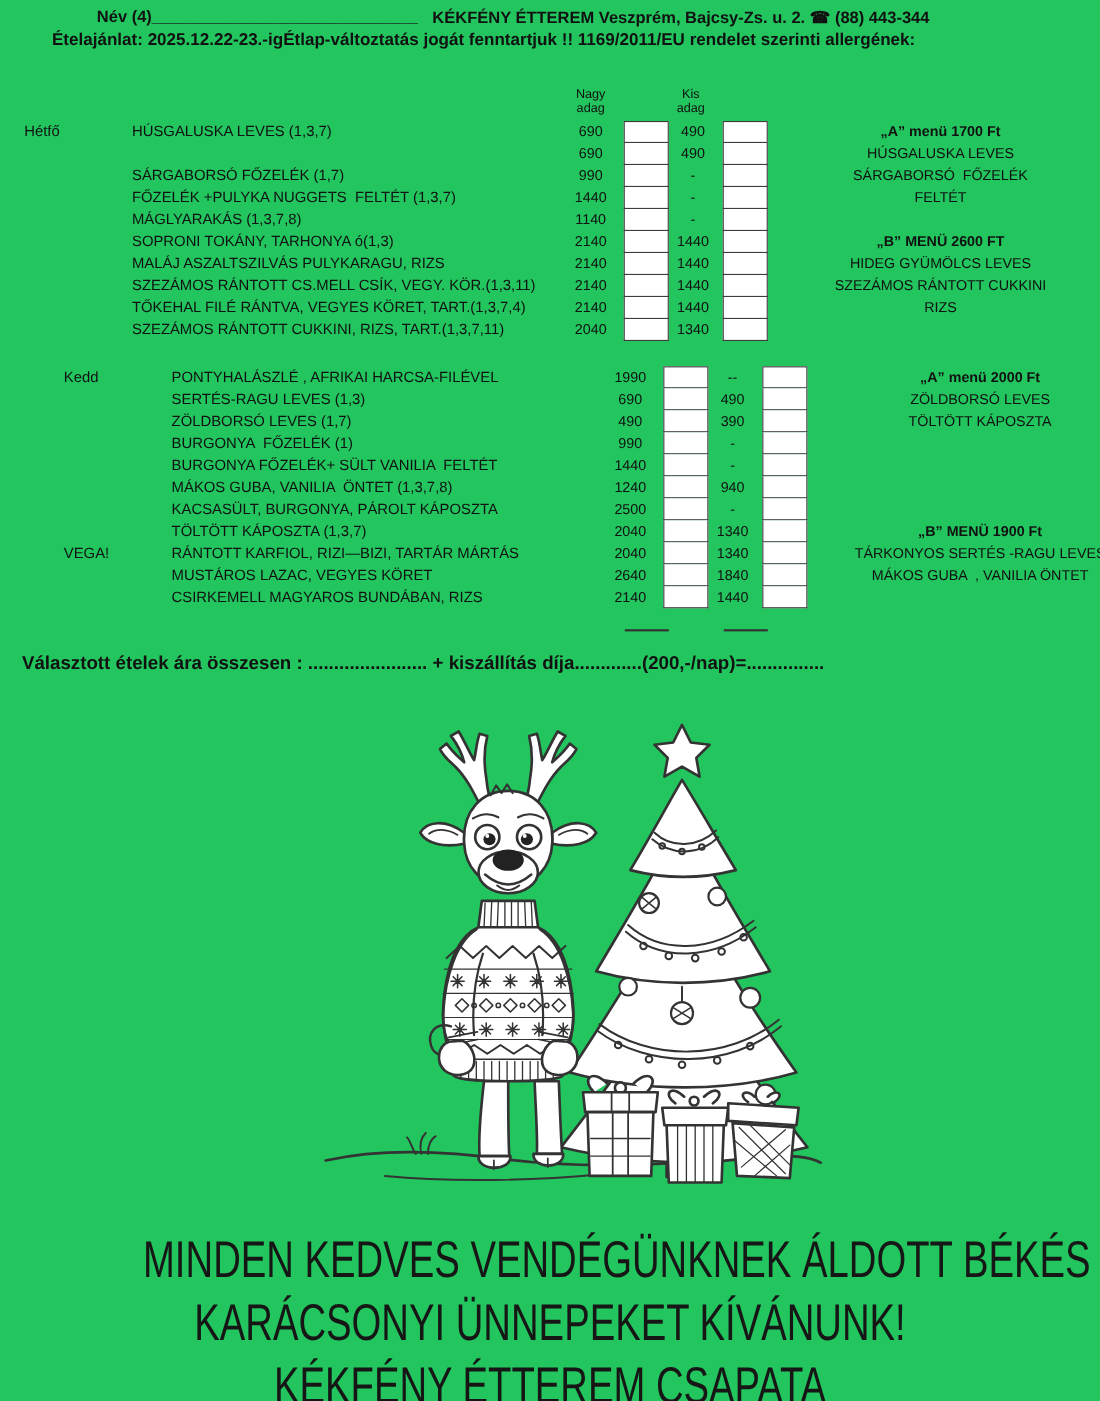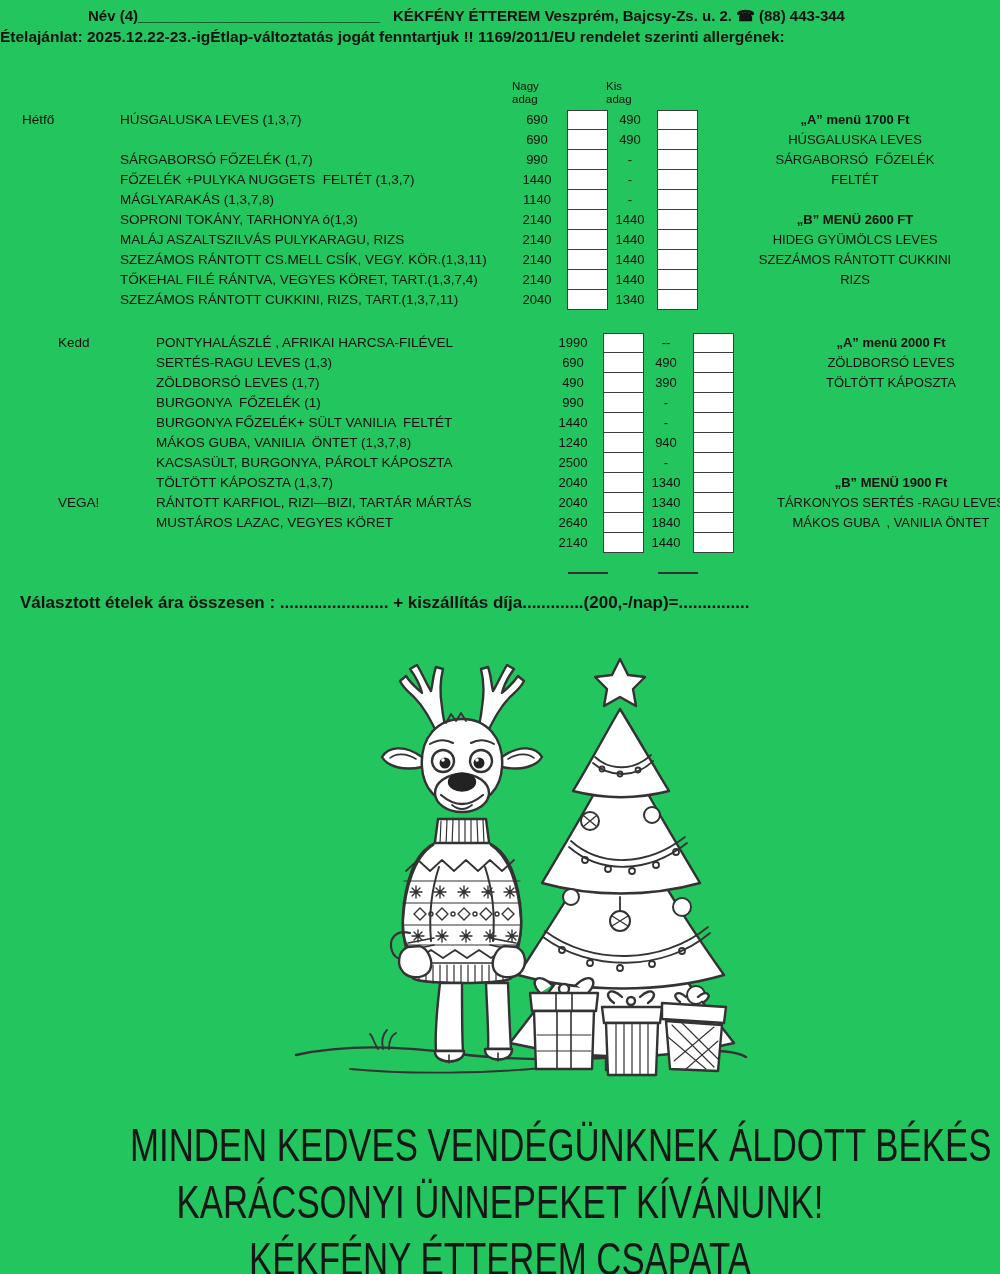--- a/index.html
+++ b/index.html
@@ -4,23 +4,23 @@
 <style>
   html,body{margin:0;padding:0;background:#fff;}
   .page{
     position:relative;width:1000px;height:1274px;background:#22c55e;
     font-family:Liberation Sans, sans-serif;color:#111;overflow:hidden;
   }
   
   #hdr1-left{position:absolute;left:88px;top:7px;font-size:15px;font-weight:bold;white-space:pre;}
   #hdr1-left .blank{letter-spacing:0;}
   #hdr1-right{position:absolute;left:393px;top:7px;font-size:15px;font-weight:bold;white-space:pre;}
-  #hdr2{position:absolute;left:0;top:28px;width:832px;text-align:left;font-size:15.5px;font-weight:bold;}
-  
-  .colhead{position:absolute;top:80px;text-align:left;font-size:11.5px;line-height:13px;}
+  #hdr2{position:absolute;left:0;top:28px;width:832px;text-align:right;font-size:15.5px;font-weight:bold;}
+  
+  .colhead{position:absolute;top:80px;text-align:center;font-size:11.5px;line-height:13px;}
   #colhead-large{left:512px;width:50px;}
   #colhead-small{left:606px;width:44px;}
   
   .block{position:absolute;left:0;width:848px;}
   #block-0{top:110px;}
   #block-1{top:333px;margin-left:36px;}
   .row{position:relative;height:20px;}
   .c{position:absolute;top:0;height:20px;line-height:20px;font-size:13.5px;}
   .c-day{left:22px;width:95px;}
   .c-item{left:120px;width:395px;white-space:pre;overflow:visible;}
@@ -216,20 +216,21 @@
       </div>
       <div class="row">
         <div class="c c-item">MUSTÁROS LAZAC, VEGYES KÖRET</div>
         <div class="c c-price">2640</div>
         <div class="c c-box"></div>
         <div class="c c-price2">1840</div>
         <div class="c c-box2"></div>
         <div class="c c-side">MÁKOS GUBA  , VANILIA ÖNTET</div>
       </div>
       <div class="row">
+        <div class="c c-item">CSIRKEMELL MAGYAROS BUNDÁBAN, RIZS</div>
         <div class="c c-price">2140</div>
         <div class="c c-box"></div>
         <div class="c c-price2">1440</div>
         <div class="c c-box2"></div>
       </div>
     </div>
 
   <div class="sumline" id="sumline-large"></div>
   <div class="sumline" id="sumline-small"></div>
 

